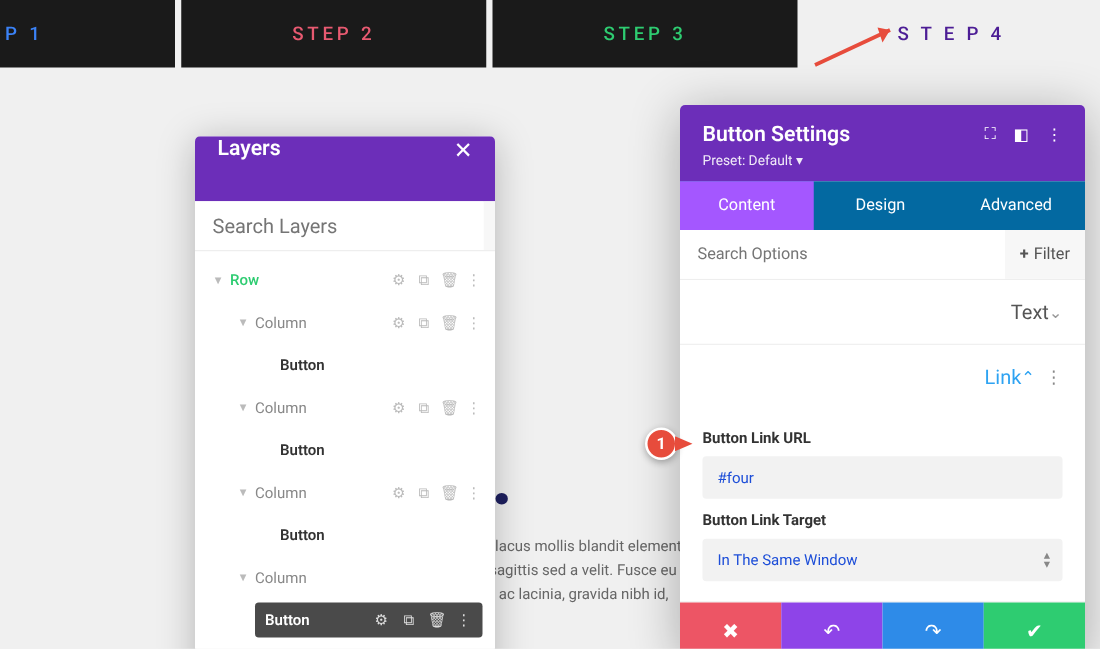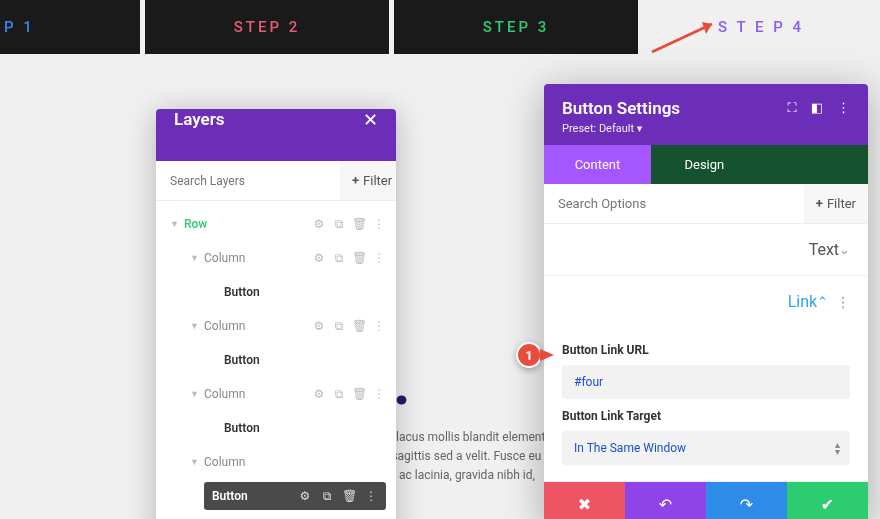--- a/index.html
+++ b/index.html
@@ -4,32 +4,32 @@
 <style>
 *{box-sizing:border-box;margin:0;padding:0;font-family:-apple-system,BlinkMacSystemFont,"Segoe UI",Roboto,sans-serif}
 body{width:880px;height:519px;background:#f0f0f0;position:relative;overflow:hidden}
 
 
 .steps{display:flex;gap:0}
 .step{height:54px;display:flex;align-items:center;justify-content:center;font-size:15px;letter-spacing:3px;font-weight:500}
 .step-1{width:140px;background:#1a1a1a;color:#3b82f6;justify-content:flex-start;padding-left:4px}
 .step-2{width:244px;background:#1a1a1a;color:#e85a71;margin-left:5px}
 .step-3{width:244px;background:#1a1a1a;color:#2ecc71;margin-left:5px}
-.step-4{width:236px;background:#f0f0f0;color:#8b5cf6;margin-left:5px}
+.step-4{width:236px;background:#f0f0f0;color:#4c1d95;margin-left:5px}
 
 
 .arrow{position:absolute;top:18px;left:648px;pointer-events:none}
 
 
 .layers-panel{position:absolute;top:109px;left:156px;width:240px;background:#fff;border-radius:4px;box-shadow:0 4px 30px rgba(0,0,0,0.25);overflow:hidden}
 .layers-header{background:#6c2eb9;color:#fff;height:52px;display:flex;align-items:flex-start;justify-content:space-between;padding:0 18px}
 .layers-header .title{font-size:17px;font-weight:600}
 .layers-header .close{font-size:18px;cursor:pointer}
 .layers-search{display:flex;height:40px;border-bottom:1px solid #eee}
-.layers-search input{flex:1;border:none;padding:0 14px;font-size:12px;color:#4c1d95;outline:none}
+.layers-search input{flex:1;border:none;padding:0 14px;font-size:16px;color:#4c1d95;outline:none}
 .filter-btn{display:flex;align-items:center;gap:4px;padding:0 12px;font-size:13px;background:#f7f7f7;border:none;color:#555;cursor:pointer}
 .filter-btn .plus{font-weight:bold}
 
 .tree{padding:6px 0}
 .tree-row{display:flex;align-items:center;height:34px;padding:0 10px 0 10px;font-size:12px;color:#888}
 .tree-row .caret{width:14px;font-size:9px;color:#bbb}
 .tree-row .lbl{flex:1}
 .tree-row .icons{display:flex;gap:6px;color:#bbb}
 .tree-row .icons span{width:14px;text-align:center;cursor:pointer}
 .tree-row.row-top{padding-left:14px}
@@ -46,21 +46,21 @@
 .bg-para{position:absolute;top:428px;left:168px;width:400px;font-size:12px;color:#666;line-height:1.6}
 
 
 .settings{position:absolute;top:84px;left:544px;width:324px;background:#fff;border-radius:4px;box-shadow:0 6px 40px rgba(0,0,0,0.3);overflow:hidden}
 .settings-top{background:#6c2eb9;color:#fff;padding:14px 18px 10px}
 .settings-top .row1{display:flex;justify-content:space-between;align-items:center}
 .settings-top .mtitle{font-size:17px;font-weight:600}
 .settings-top .ticons{display:flex;gap:14px;font-size:13px}
 .settings-top .ticons span{cursor:pointer}
 .settings-top .preset{font-size:11px;margin-top:4px;opacity:0.9}
-.settings-tabs{background:#14532d;display:flex;color:#fff;font-size:13px}
+.settings-tabs{background:#0369a1;display:flex;color:#fff;font-size:13px}
 .settings-tabs .tab{padding:12px 0;text-align:center;cursor:pointer}
 .settings-tabs .tab.active{background:#a457ff}
 .settings-tabs .t1{width:33%}
 .settings-tabs .t2{width:33%}
 .settings-tabs .t3{width:34%}
 .settings-search{display:flex;height:40px;border-bottom:1px solid #eee}
 .settings-search input{flex:1;border:none;padding:0 14px;font-size:13px;color:#1d4ed8;outline:none}
 .acc{border-bottom:1px solid #f0f0f0}
 .acc-head{display:flex;align-items:center;justify-content:flex-end;padding:16px 18px;cursor:pointer}
 .acc-head .name{font-size:16px;color:#555}
@@ -208,20 +208,21 @@
         <span>⛶</span>
         <span>◧</span>
         <span>⋮</span>
       </span>
     </div>
     <div class="preset"><span>Preset: Default </span>▾</div>
   </div>
   <div class="settings-tabs">
     <div class="tab t1 active">Content</div>
     <div class="tab t2">Design</div>
+    <div class="tab t3">Advanced</div>
   </div>
   <div class="settings-search">
     <input placeholder="Search Options" style="">
     <button class="filter-btn">
         <span class="plus">+</span>
         <span>Filter</span>
       </button>
   </div>
 
   <div class="acc">

